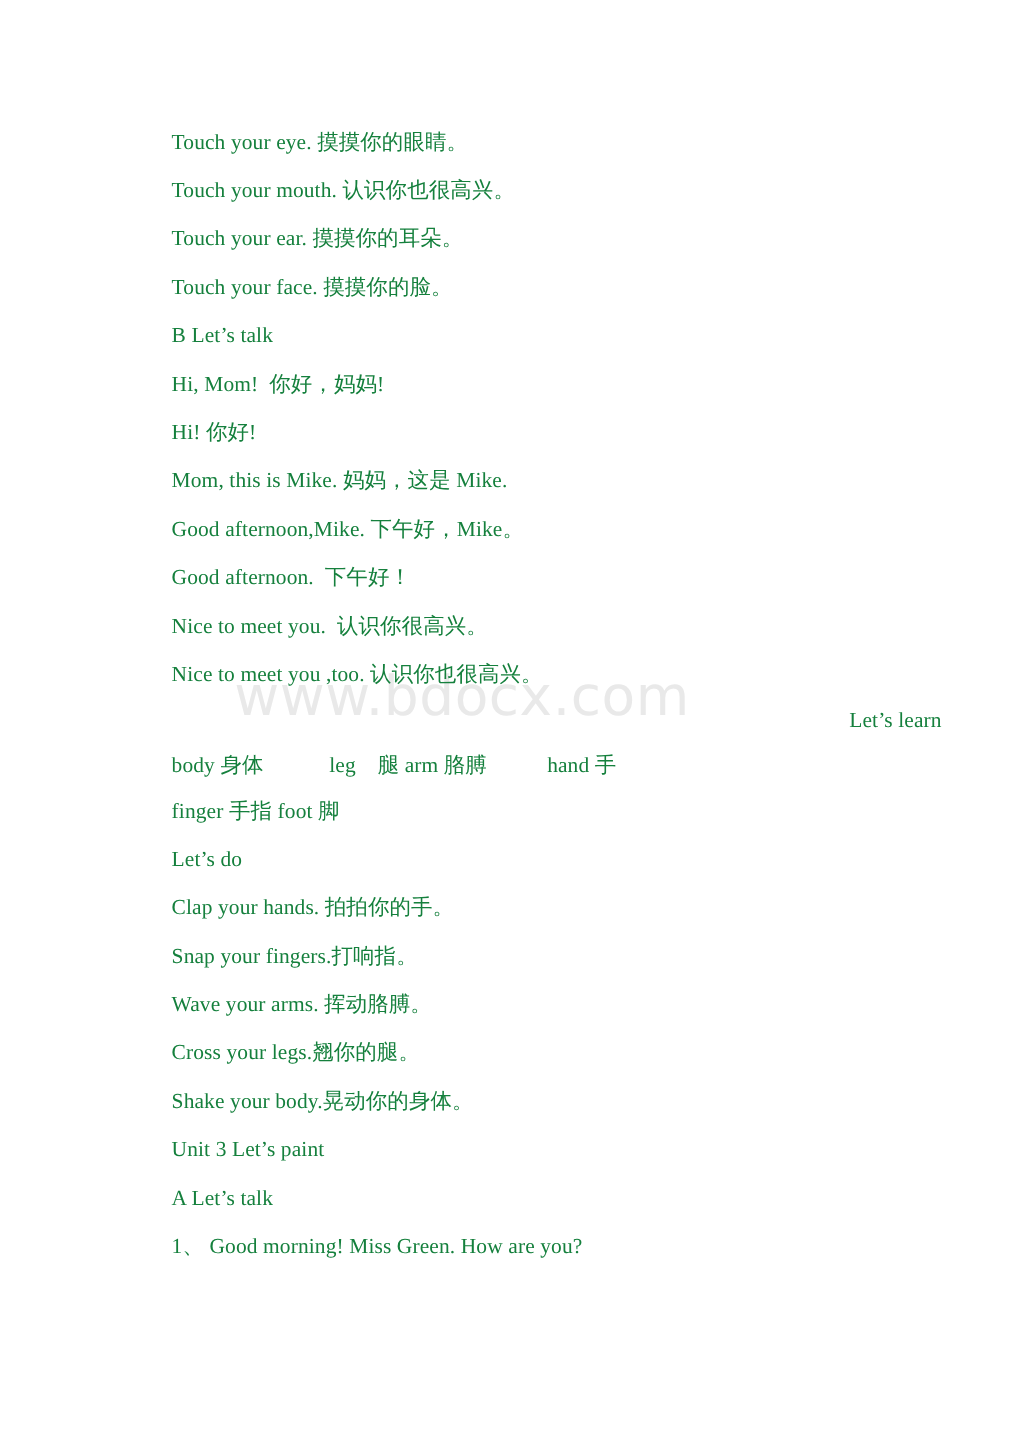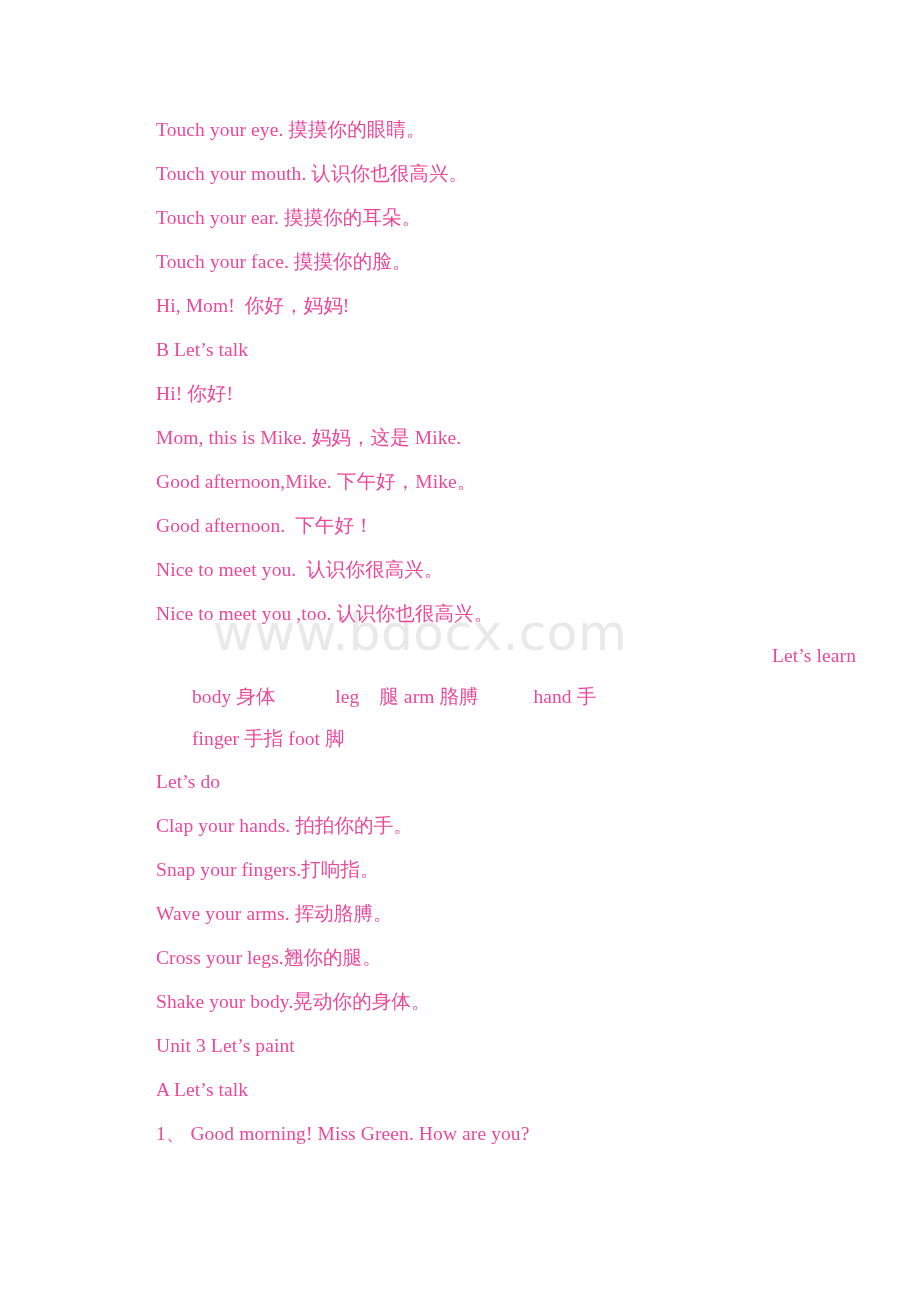--- a/index.html
+++ b/index.html
@@ -45,28 +45,27 @@
     left: 156px;
     top: 108px;
     width: 700px;
     z-index: 1;
   }
 
   .line {
     font-size: 19.5px;
     line-height: 44px;
     white-space: pre;
-    color: #ec4899;
+    color: #15803d;
     letter-spacing: 0.1px;
   }
 
   
   .line.tight {
     line-height: 42px;
-    margin-left: 36px;
   }
 
   .line.tight-lead {
     line-height: 40px;
     text-align: right;
   }
 </style>
 </head>
 <body>
 
@@ -77,23 +76,23 @@
   <div id="body-text">
 
     <div class="line">Touch your eye. 摸摸你的眼睛。</div>
 
     <div class="line">Touch your mouth. 认识你也很高兴。</div>
 
     <div class="line">Touch your ear. 摸摸你的耳朵。</div>
 
     <div class="line">Touch your face. 摸摸你的脸。</div>
 
+    <div class="line">B Let’s talk</div>
+
     <div class="line">Hi, Mom!  你好，妈妈!</div>
-
-    <div class="line">B Let’s talk</div>
 
     <div class="line">Hi! 你好!</div>
 
     <div class="line">Mom, this is Mike. 妈妈，这是 Mike.</div>
 
     <div class="line">Good afternoon,Mike. 下午好，Mike。</div>
 
     <div class="line">Good afternoon.  下午好！</div>
 
     <div class="line">Nice to meet you.  认识你很高兴。</div>

